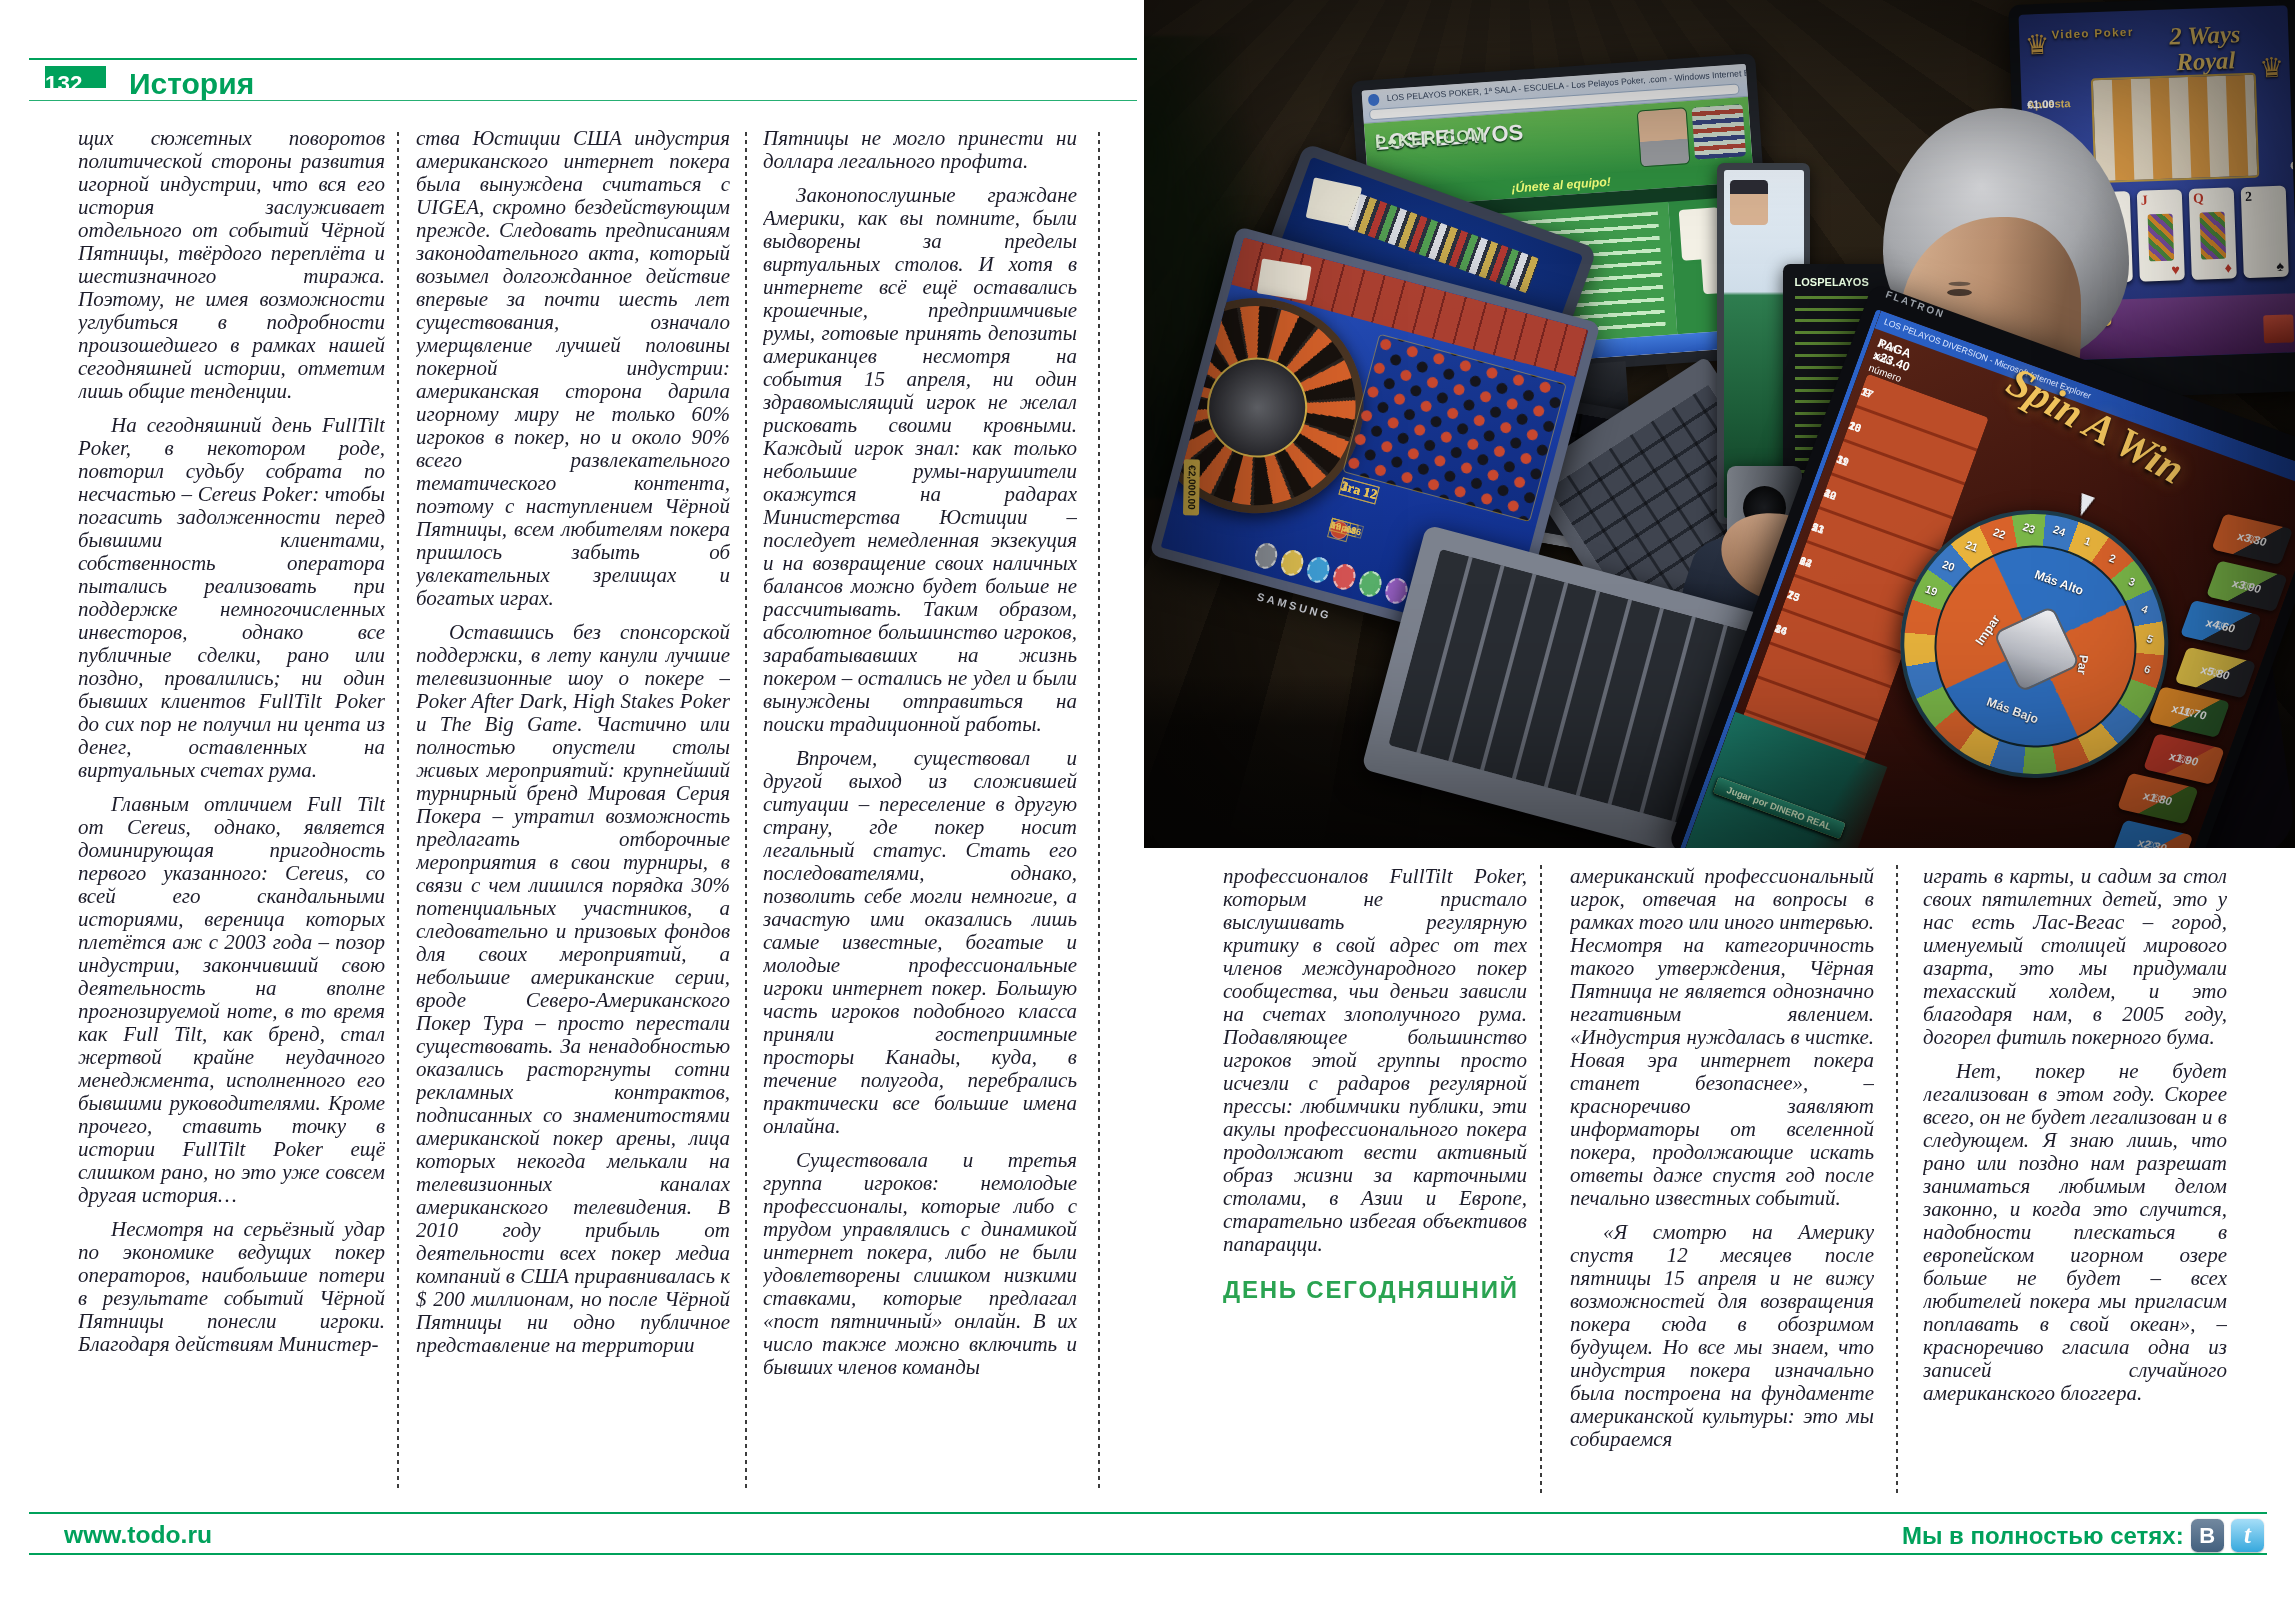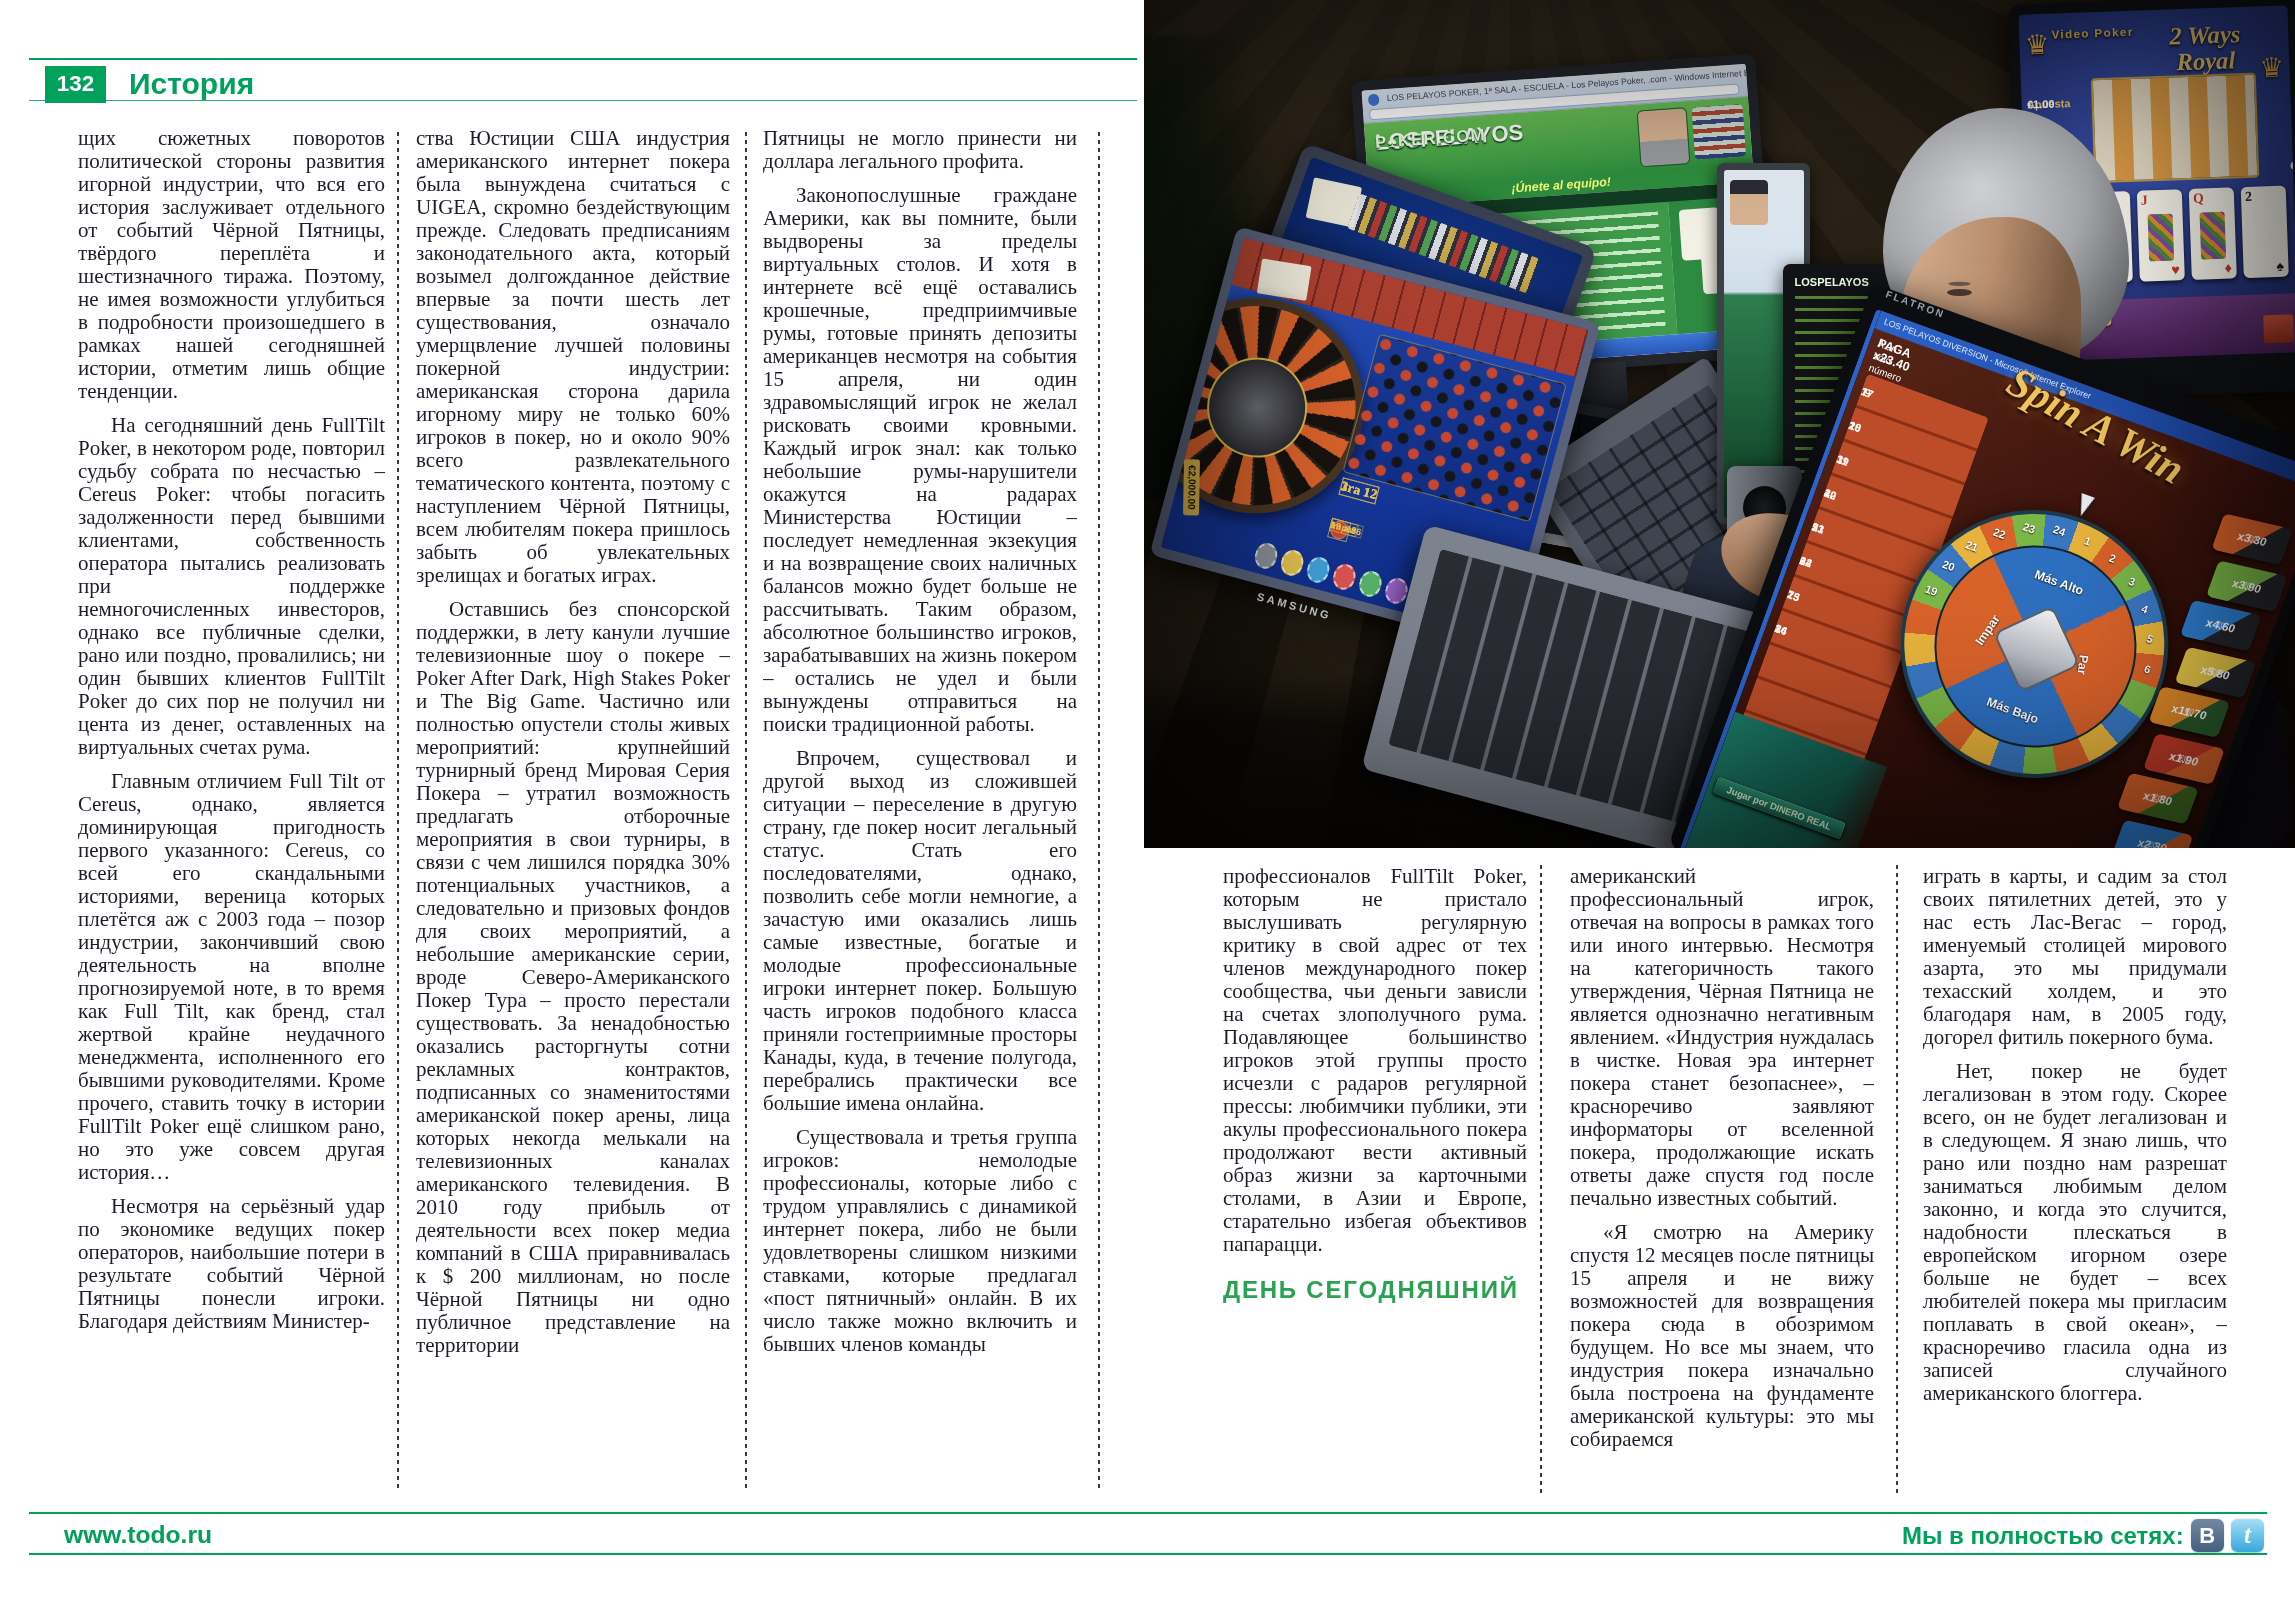--- a/index.html
+++ b/index.html
@@ -3,30 +3,30 @@
 <meta charset="utf-8">
 <style>
   html,body{margin:0;padding:0;background:#e9e9e9;}
   .page{position:relative;width:2295px;height:1623px;background:#ffffff;overflow:hidden;
         font-family:"Liberation Serif",serif;}
 
   
   .hrule{position:absolute;background:#00a15b;height:2.2px;}
   .hrule.top{left:29px;top:58px;width:1108px;}
   .hrule.bot{left:29px;top:100px;width:1108px;height:1.4px;opacity:.85;}
-  .page-badge{position:absolute;left:45px;top:66px;width:61px;height:37px;background:#00a15b;
-      color:#fff;font:bold 22.4px/35px "Liberation Sans",sans-serif;text-align:center;}
+  .page-badge{position:absolute;left:45px;top:66px;width:61px;height:22px;background:#00a15b;
+      color:#fff;font:bold 22.4px/35px "Liberation Sans",sans-serif;}
   .section-title{position:absolute;left:129px;top:66px;margin:0;color:#00a15b;
       font:bold 30px/35px "Liberation Sans",sans-serif;}
 
   
   .col{position:absolute;top:127px;width:307px;height:1374px;overflow:hidden;
        text-align:justify;color:#1c1c2a;font-size:21px;line-height:23px;
        hyphens:auto;-webkit-hyphens:auto;}
-  .col p{margin:0 0 11px;}
+  .col p{margin:0 0 11px;font-style:italic;}
   .col .ind{text-indent:33px;}
   .col-h{font:bold 24px/29px "Liberation Sans",sans-serif;color:#2aa351;
          letter-spacing:1.8px;margin:19px 0 11.6px;text-align:left;}
   .col.right{top:865px;height:636px;}
   #col1{left:78px;}
   #col2{left:416px;width:314px;}
   #col3{left:763px;width:314px;}
   #col4{left:1223px;width:304px;}
   #col5{left:1570px;width:304px;}
   #col6{left:1923px;width:304px;}

